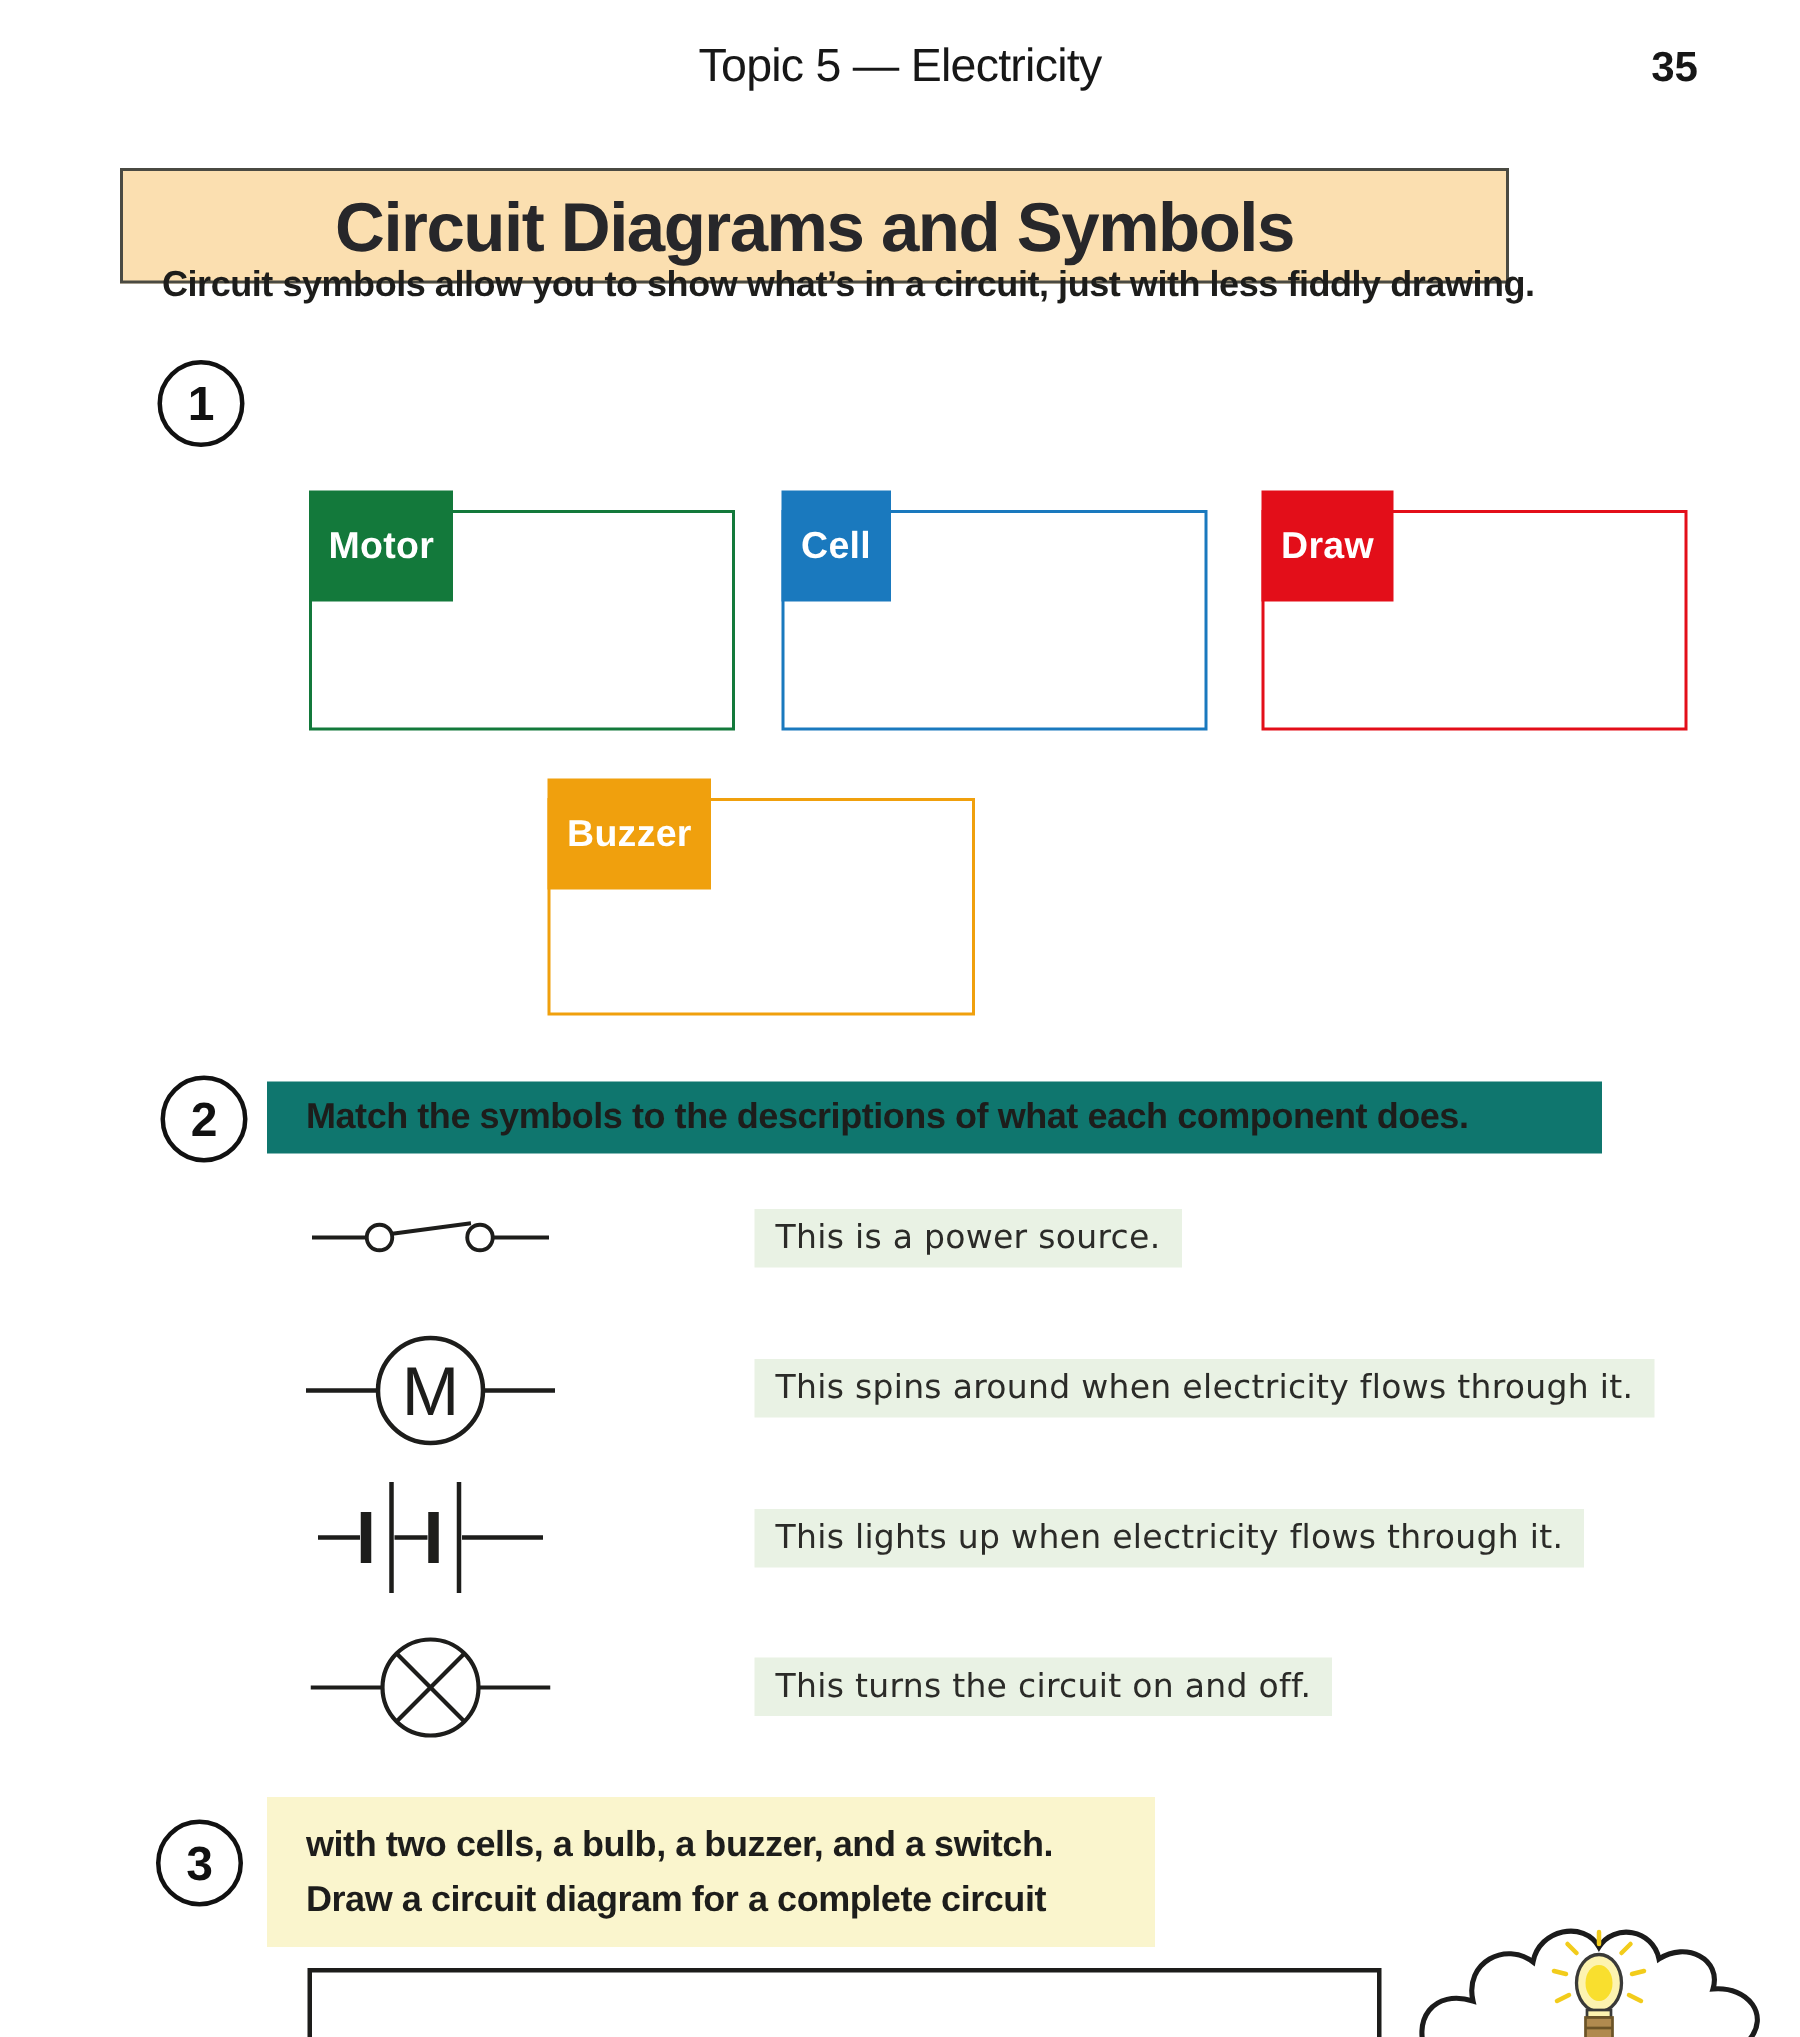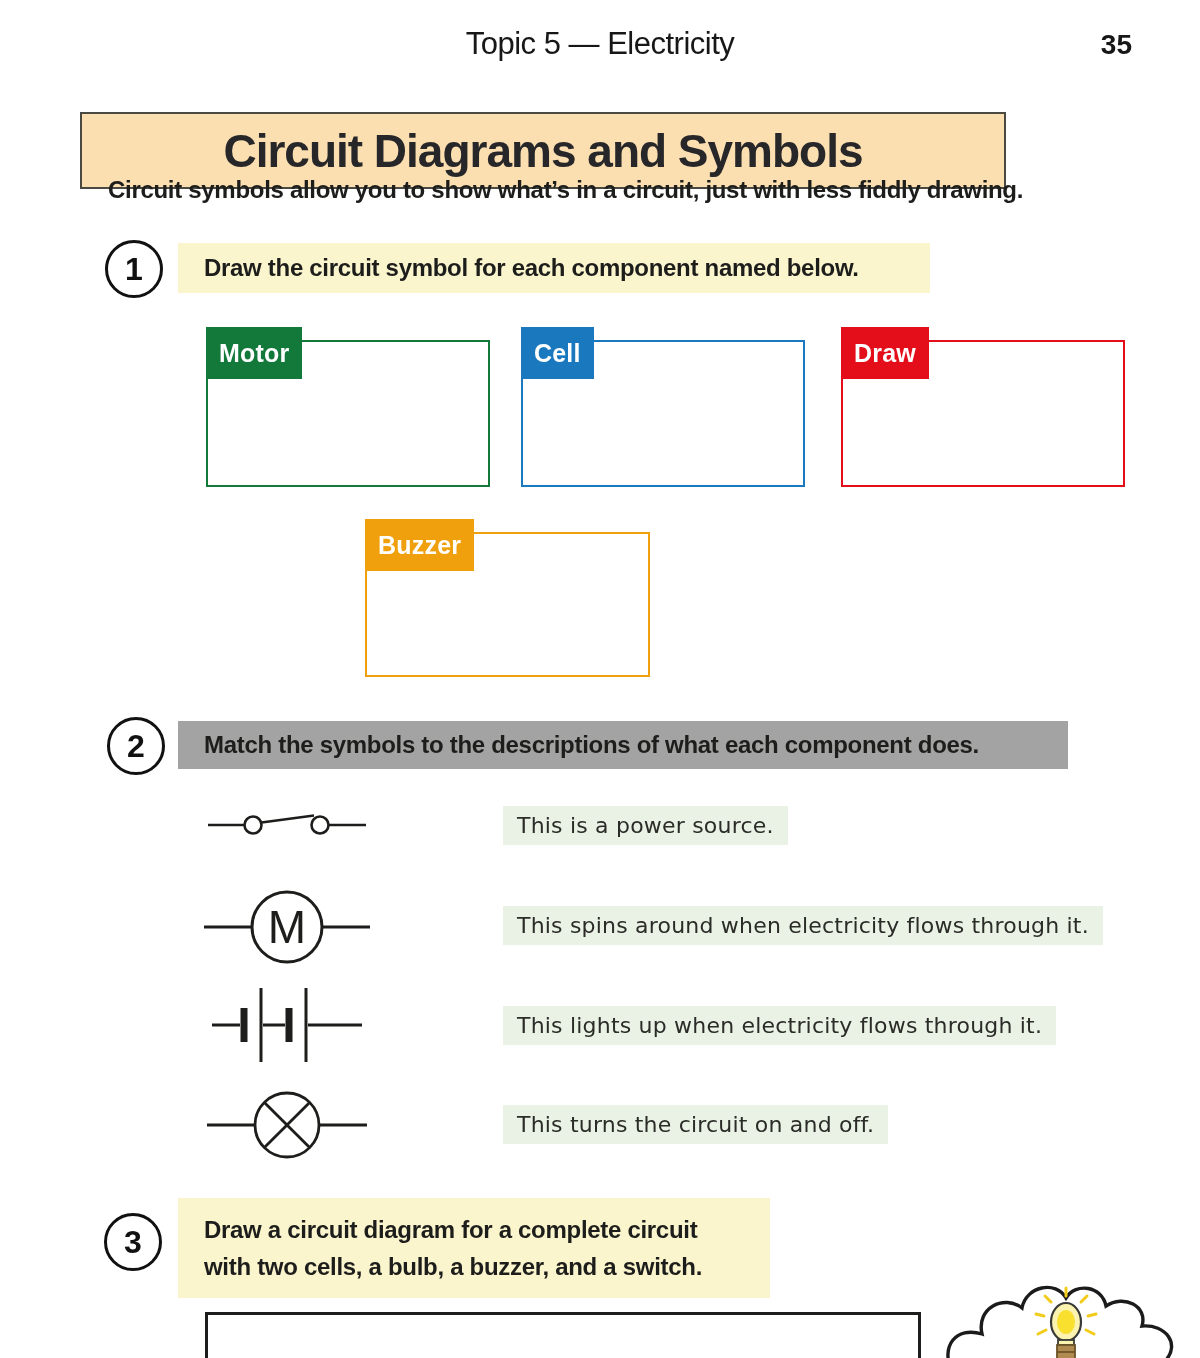--- a/index.html
+++ b/index.html
@@ -17,21 +17,21 @@
 
   .intro{left:108px;top:176px;font-size:24px;font-weight:bold;letter-spacing:-0.3px;color:#1d1d1b;}
 
   .qcircle{width:58px;height:58px;border:3px solid #111;border-radius:50%;background:#fff;
            display:flex;align-items:center;justify-content:center;font-size:32px;font-weight:bold;
            box-sizing:border-box;color:#111;}
   .hl-box{box-sizing:border-box;display:flex;align-items:center;padding:0 26px;
           font-size:24px;font-weight:bold;letter-spacing:-0.3px;color:#1d1d1b;}
 
   .comp-box{box-sizing:border-box;border:2px solid;background:#fff;}
-  .comp-tab{position:absolute;left:-2px;top:-15px;height:44px;line-height:44px;padding:4px 13px;
+  .comp-tab{position:absolute;left:-2px;top:-15px;height:44px;line-height:44px;padding:15px 13px;
             color:#ffffff;font-size:25px;font-weight:bold;letter-spacing:0.2px;white-space:nowrap;}
 
   .sym-wrap{left:204px;width:166px;display:flex;justify-content:center;}
   .desc{left:503px;height:39px;line-height:39px;padding:0 14px;white-space:nowrap;
         font-family:"DejaVu Sans",sans-serif;font-size:22px;color:#2b2b28;letter-spacing:0.2px;}
 
   .q3-box{left:178px;top:1198px;width:592px;box-sizing:border-box;padding:13px 26px;
           font-size:24px;font-weight:bold;letter-spacing:-0.3px;line-height:37px;color:#1d1d1b;}
   .draw-area{left:205px;top:1312px;width:716px;height:120px;border:3px solid #1d1d1b;
              box-sizing:border-box;background:#fff;}
@@ -48,40 +48,39 @@
 
   <div class="abs banner" style="background: rgb(251, 223, 176); border-color: rgb(74, 74, 66);">
     <div class="banner-title">Circuit Diagrams and Symbols</div>
   </div>
 
   <div class="abs intro">Circuit symbols allow you to show what’s in a circuit, just with less fiddly drawing.</div>
 
   <div class="abs qcircle" style="left:105px;top:240px;">
     <span>1</span>
   </div>
-  <div class="abs hl-box hl-yellow" style="left: 178px; top: 243px; width: 752px; height: 50px; background: rgb(250, 245, 205);">Draw the circuit symbol for each component named below.</div>
 
   <div class="abs comp-box" style="left: 206px; top: 340px; width: 284px; height: 147px; border-color: rgb(19, 121, 59);">
     <div class="comp-tab" style="background: rgb(19, 121, 59);">Motor</div>
   </div>
   <div class="abs comp-box" style="left: 521px; top: 340px; width: 284px; height: 147px; border-color: rgb(26, 121, 190);">
     <div class="comp-tab" style="background: rgb(26, 121, 190);">Cell</div>
   </div>
   <div class="abs comp-box" style="left: 841px; top: 340px; width: 284px; height: 147px; border-color: rgb(227, 14, 25);">
     <div class="comp-tab" style="background: rgb(227, 14, 25);">Draw</div>
   </div>
 
   <div class="abs comp-box" style="left: 365px; top: 532px; width: 285px; height: 145px; border-color: rgb(240, 160, 13);">
     <div class="comp-tab" style="background: rgb(240, 160, 13);">Buzzer</div>
   </div>
 
   <div class="abs qcircle" style="left:107px;top:717px;">
     <span>2</span>
   </div>
-  <div class="abs hl-box hl-yellow" style="left: 178px; top: 721px; width: 890px; height: 48px; background: #a3a3a3;">Match the symbols to the descriptions of what each component does.</div>
+  <div class="abs hl-box hl-yellow" style="left: 178px; top: 721px; width: 890px; height: 48px; background: #0f766e;">Match the symbols to the descriptions of what each component does.</div>
 
   <div class="abs sym-wrap" style="top:805px;">
     <svg width="158" height="40" viewBox="0 0 158 40">
       <line x1="0" y1="20" x2="36" y2="20" stroke="#1d1d1b" stroke-width="2.6"></line>
       <circle cx="45" cy="20" r="8.5" fill="#ffffff" stroke="#1d1d1b" stroke-width="2.6"></circle>
       <line x1="53.5" y1="17.5" x2="106" y2="10.5" stroke="#1d1d1b" stroke-width="2.6"></line>
       <circle cx="112" cy="20" r="8.5" fill="#ffffff" stroke="#1d1d1b" stroke-width="2.6"></circle>
       <line x1="120.5" y1="20" x2="158" y2="20" stroke="#1d1d1b" stroke-width="2.6"></line>
     </svg>
   </div>
@@ -119,22 +118,22 @@
 
   <div class="abs desc hl-green" style="top: 806px; background: rgb(233, 242, 228);">This is a power source.</div>
   <div class="abs desc hl-green" style="top: 906px; background: rgb(233, 242, 228);">This spins around when electricity flows through it.</div>
   <div class="abs desc hl-green" style="top: 1006px; background: rgb(233, 242, 228);">This lights up when electricity flows through it.</div>
   <div class="abs desc hl-green" style="top: 1105px; background: rgb(233, 242, 228);">This turns the circuit on and off.</div>
 
   <div class="abs qcircle" style="left:104px;top:1213px;">
     <span>3</span>
   </div>
   <div class="abs q3-box hl-yellow" style="background: rgb(250, 245, 205);">
+    <div>with two cells, a bulb, a buzzer, and a switch.</div>
     <div>Draw a circuit diagram for a complete circuit</div>
-    <div>with two cells, a bulb, a buzzer, and a switch.</div>
   </div>
 
   <div class="abs draw-area"></div>
 
   <div class="abs" style="left:938px;top:1280px;">
     <svg width="258" height="90" viewBox="0 0 258 90">
       <path d="M 14 92 C 2 66, 18 46, 44 54 C 38 28, 66 14, 84 28 C 88 6, 118 0, 128 18
                C 138 2, 164 6, 168 26 C 186 14, 210 26, 204 46 C 228 44, 242 64, 228 80 C 236 86, 234 92, 230 94" fill="#ffffff" stroke="#1b1b1b" stroke-width="3.4" stroke-linecap="round"></path>
       <g>
         <g stroke="#f2cc1b" stroke-width="3" stroke-linecap="round">

